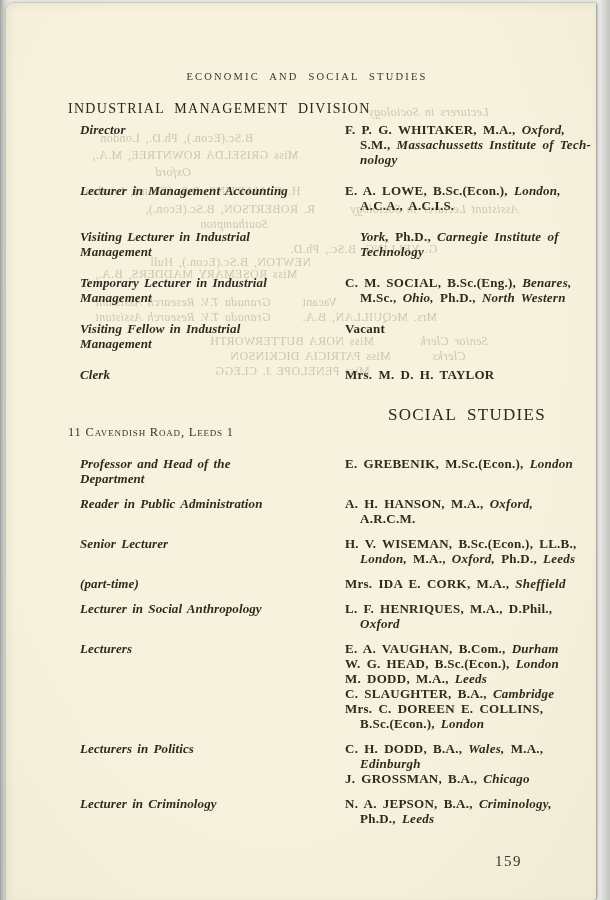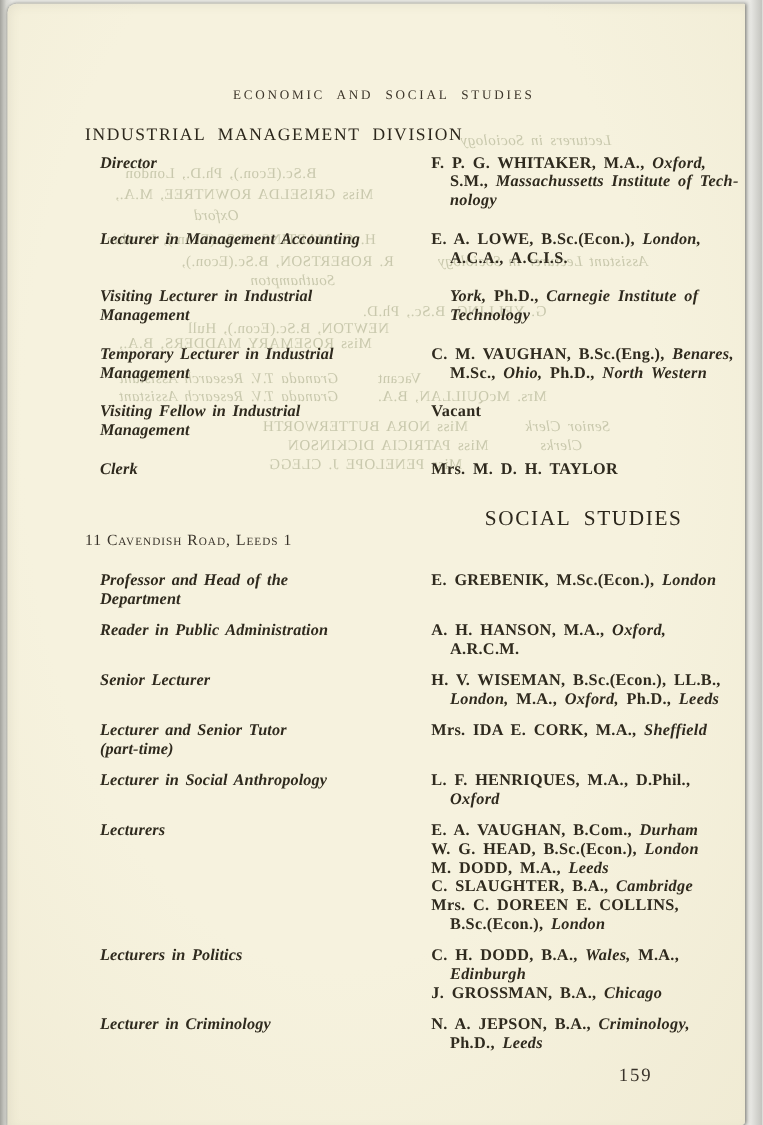--- a/index.html
+++ b/index.html
@@ -121,21 +121,21 @@
                   <div class="ln cont"><span class="it">York, </span><span>Ph.D., </span><span class="it">Carnegie Institute of</span></div>
                   <div class="ln cont"><span class="it">Technology</span></div>
                 </div>
               </div>
               <div class="row">
                 <div class="ttl">
                   <div class="ln">Temporary Lecturer in Industrial</div>
                   <div class="ln">Management</div>
                 </div>
                 <div class="nm">
-                  <div class="ln"><span>C. M. VAUGHAN, B.Sc.(Eng.), </span><span class="it">Benares,</span></div>
+                  <div class="ln"><span>C. M. SOCIAL, B.Sc.(Eng.), </span><span class="it">Benares,</span></div>
                   <div class="ln cont"><span>M.Sc., </span><span class="it">Ohio, </span><span>Ph.D., </span><span class="it">North Western</span></div>
                 </div>
               </div>
               <div class="row">
                 <div class="ttl">
                   <div class="ln">Visiting Fellow in Industrial</div>
                   <div class="ln">Management</div>
                 </div>
                 <div class="nm">
                   <div class="ln"><span>Vacant</span></div>
@@ -177,21 +177,20 @@
                 <div class="ttl">
                   <div class="ln">Senior Lecturer</div>
                 </div>
                 <div class="nm">
                   <div class="ln"><span>H. V. WISEMAN, B.Sc.(Econ.), LL.B.,</span></div>
                   <div class="ln cont"><span class="it">London, </span><span>M.A., </span><span class="it">Oxford, </span><span>Ph.D., </span><span class="it">Leeds</span></div>
                 </div>
               </div>
               <div class="row">
                 <div class="ttl">
-                  <div class="ln">Lecturer and Senior Tutor</div>
                   <div class="ln">(part-time)</div>
                 </div>
                 <div class="nm">
                   <div class="ln"><span>Mrs. IDA E. CORK, M.A., </span><span class="it">Sheffield</span></div>
                 </div>
               </div>
               <div class="row">
                 <div class="ttl">
                   <div class="ln">Lecturer in Social Anthropology</div>
                 </div>

